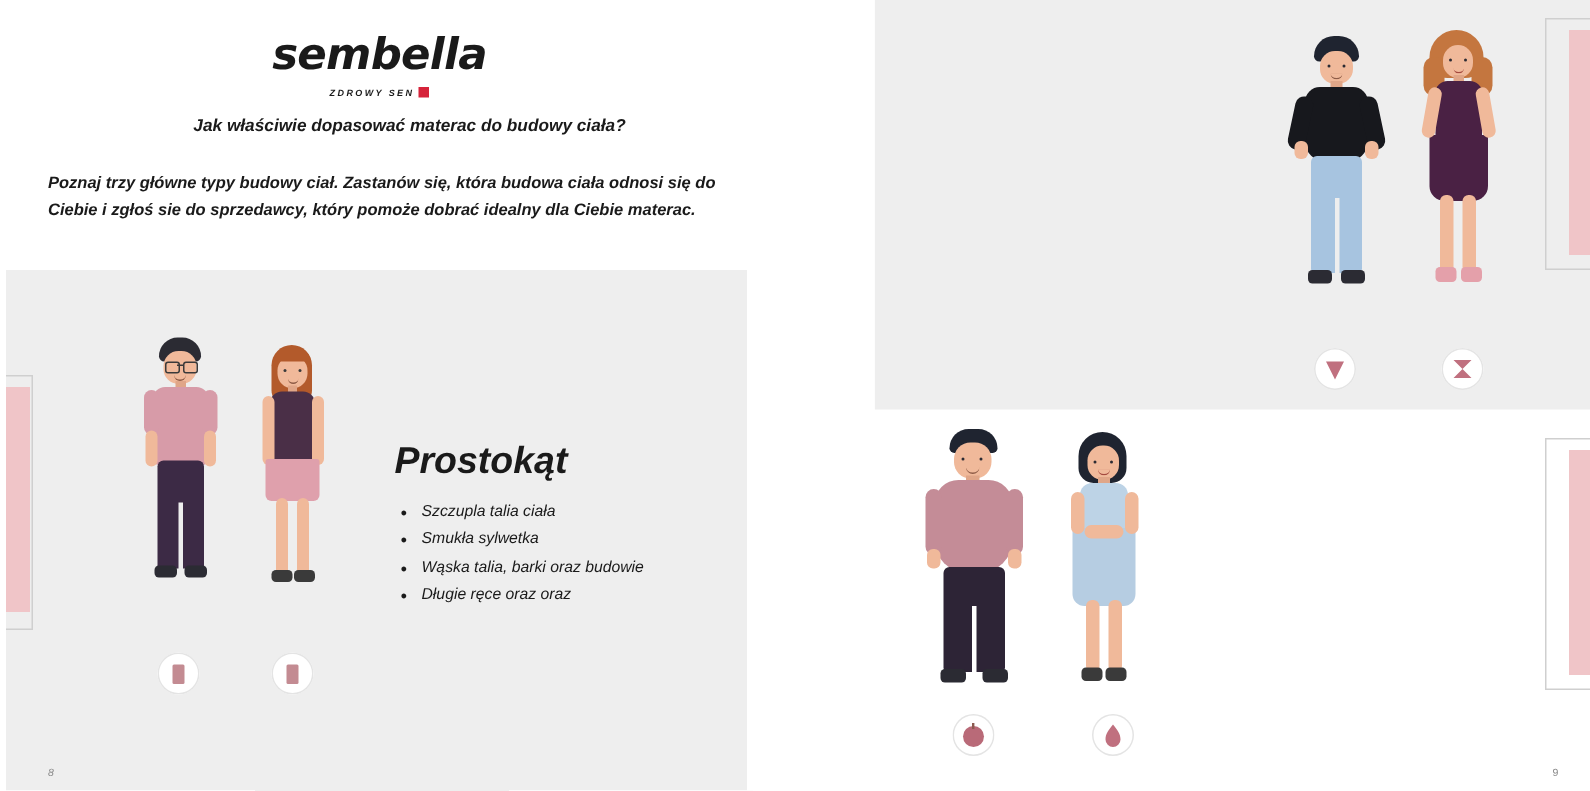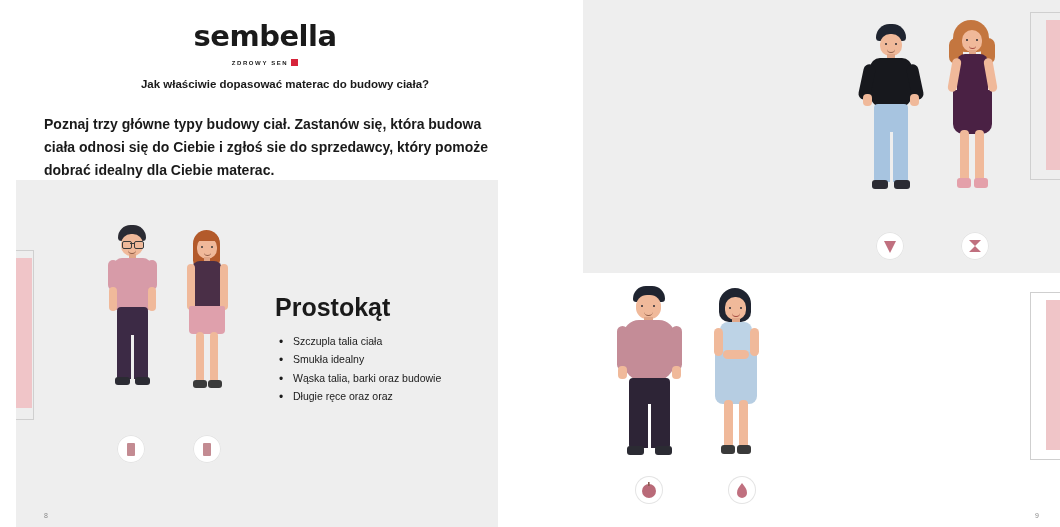--- a/index.html
+++ b/index.html
@@ -17,24 +17,25 @@
     position: relative;
     width: 1060px;
     height: 527px;
   }
   .slide {
     position: absolute;
     background: #ffffff;
     overflow: hidden;
   }
   #slide-left {
-    left: 16px;
+    left: 4px;
     top: 0;
     width: 498px;
     height: 527px;
+    font-style: italic;
   }
   #slide-right {
     left: 583px;
     top: 0;
     width: 477px;
     height: 527px;
   }
   
   .logo-wrap {
     position: absolute;
@@ -77,21 +78,21 @@
     font-size: 11.5px;
     font-weight: bold;
     color: #1a1a1a;
     padding-left: 20px;
   }
   .intro {
     position: absolute;
     left: 28px;
     top: 113px;
     width: 460px;
-    font-size: 14px;
+    font-size: 11px;
     font-weight: bold;
     color: #1a1a1a;
     line-height: 1.65;
   }
   
   .panel {
     position: absolute;
     background: #eeeeee;
   }
   #panel-rect {
@@ -271,21 +272,21 @@
         <svg width="28" height="28" viewBox="0 0 28 28">
             <rect x="10" y="8" width="8" height="13" rx="1" fill="#c38b92"></rect>
           </svg>
       </span>
     </div>
 
     <div id="text-rect">
       <div class="block-title">Prostokąt</div>
       <ul class="features">
         <li>Szczupla talia ciała</li>
-        <li>Smukła idealny</li>
+        <li>Smukła sylwetka</li>
         <li>Wąska talia, barki oraz budowie</li>
         <li>Długie ręce oraz oraz</li>
       </ul>
     </div>
 
     <div class="pagenum" style="left:28px;top:512px;">8</div>
   </div>
 
   <div class="slide" id="slide-right">
 

